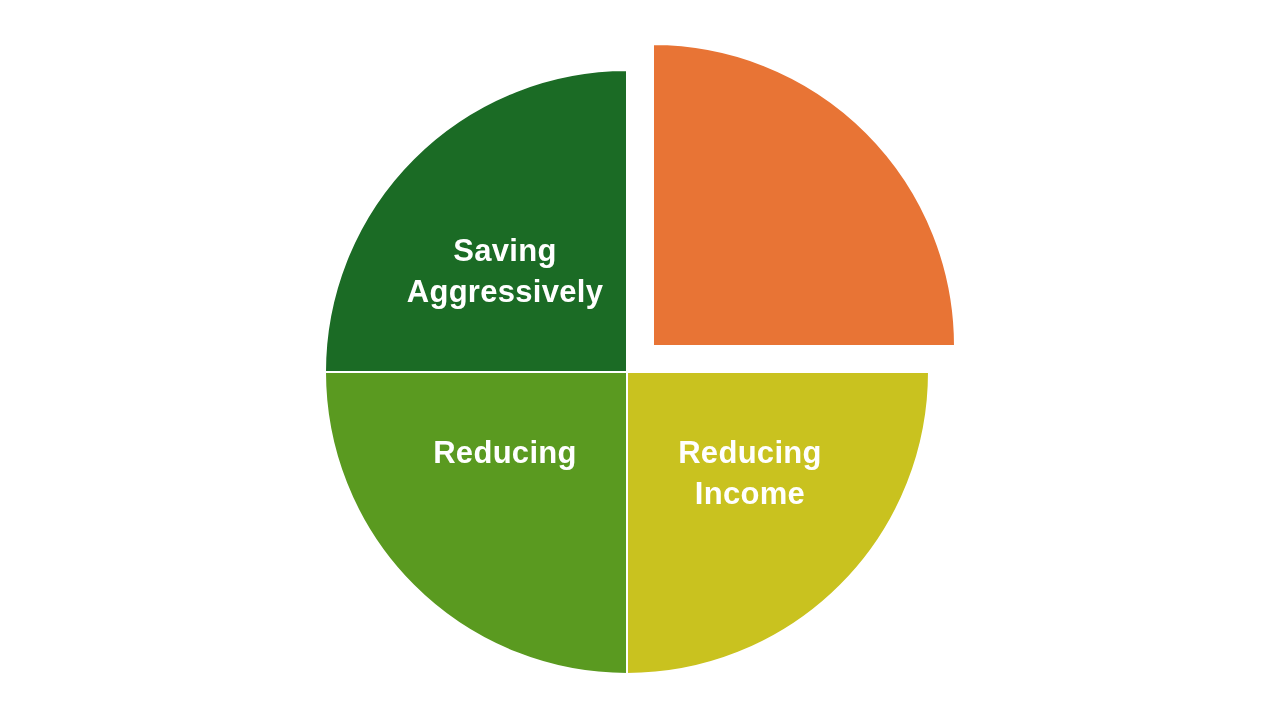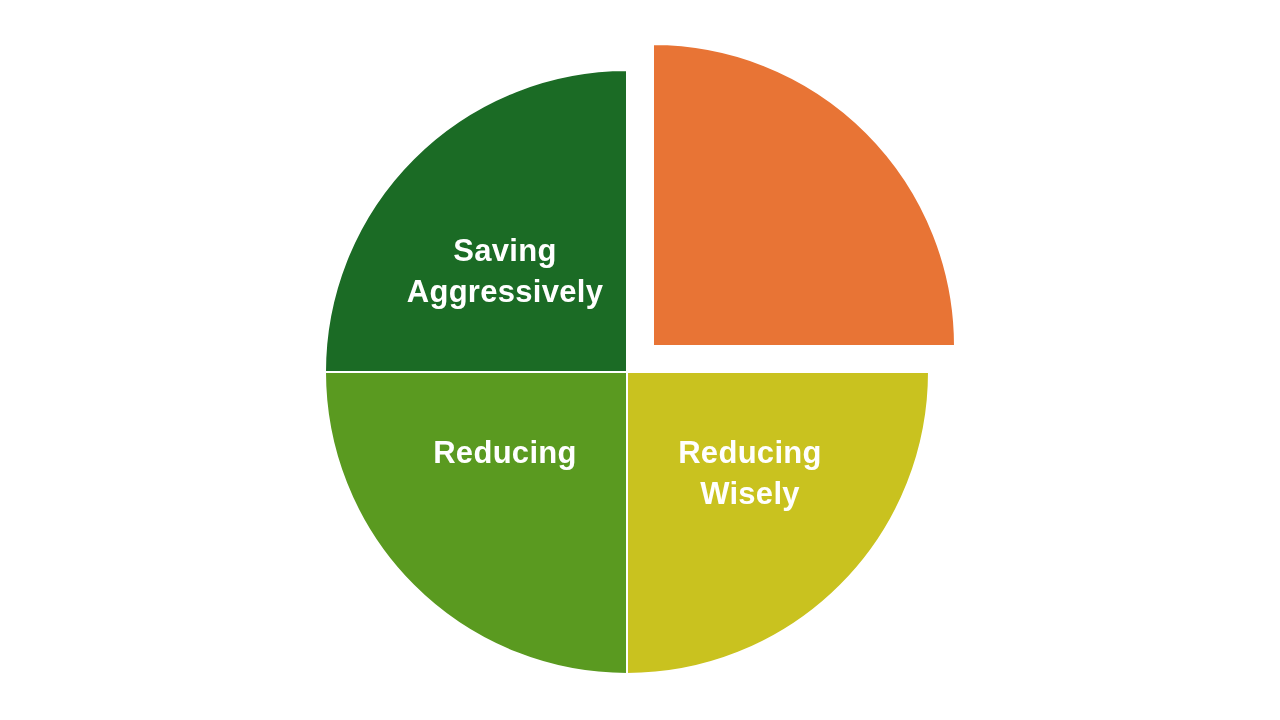--- a/index.html
+++ b/index.html
@@ -28,14 +28,14 @@
   <div>Saving</div>
   <div>Aggressively</div>
 </div>
 
 <div class="lbl" style="left:405px; top:432px; width:200px;">
   <div>Reducing</div>
 </div>
 
 <div class="lbl" style="left:650px; top:432px; width:200px;">
   <div>Reducing</div>
-  <div>Wisely</div>
+  <div>Income</div>
 </div>
 
 </body></html>

